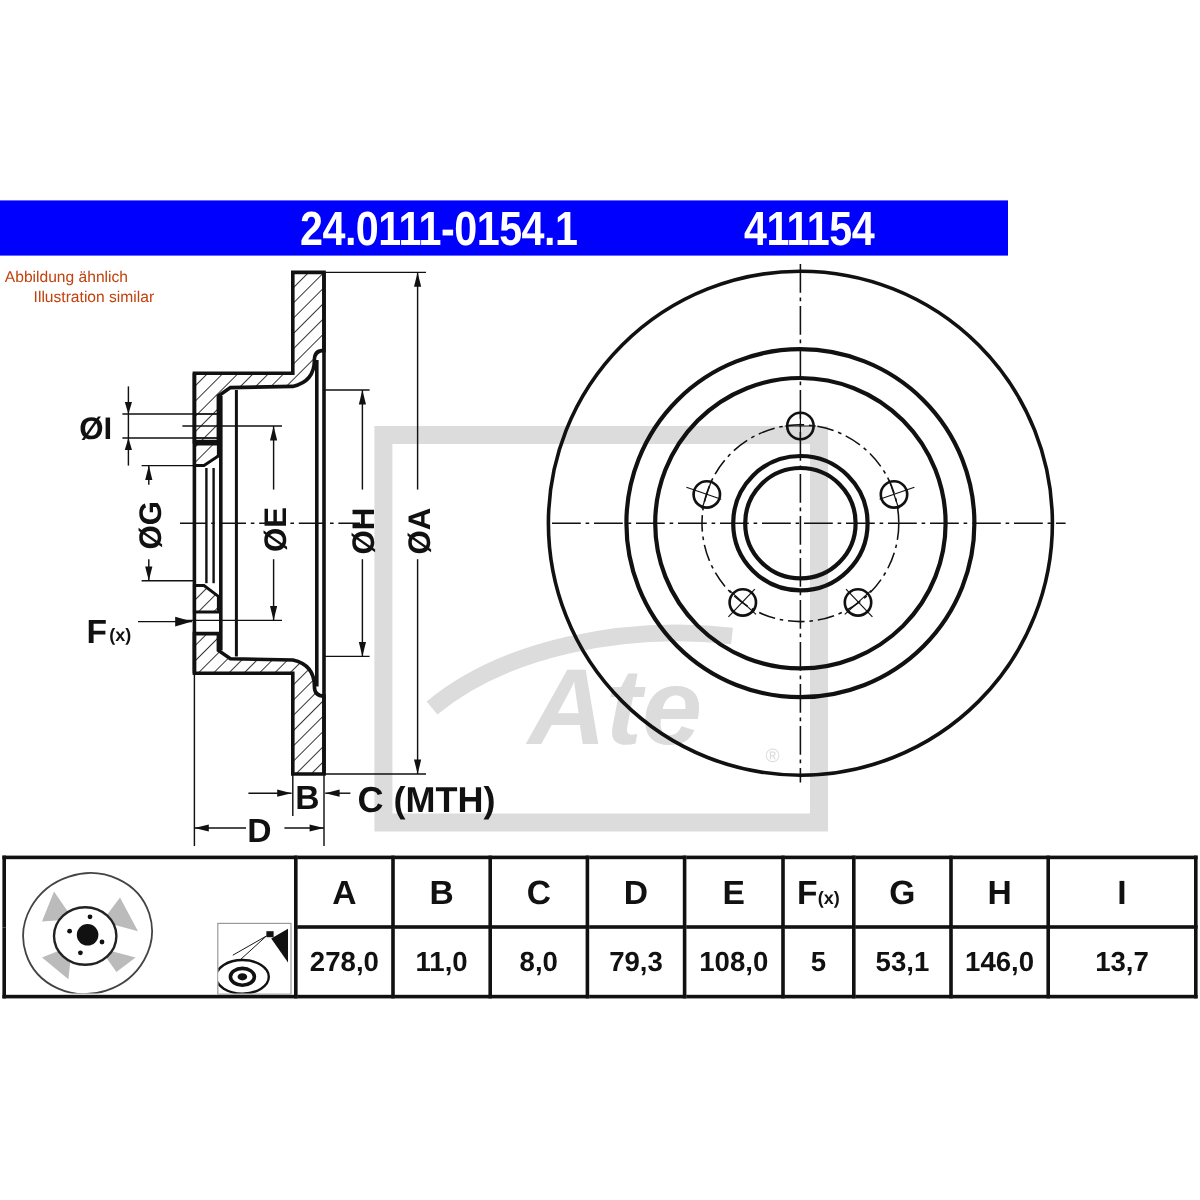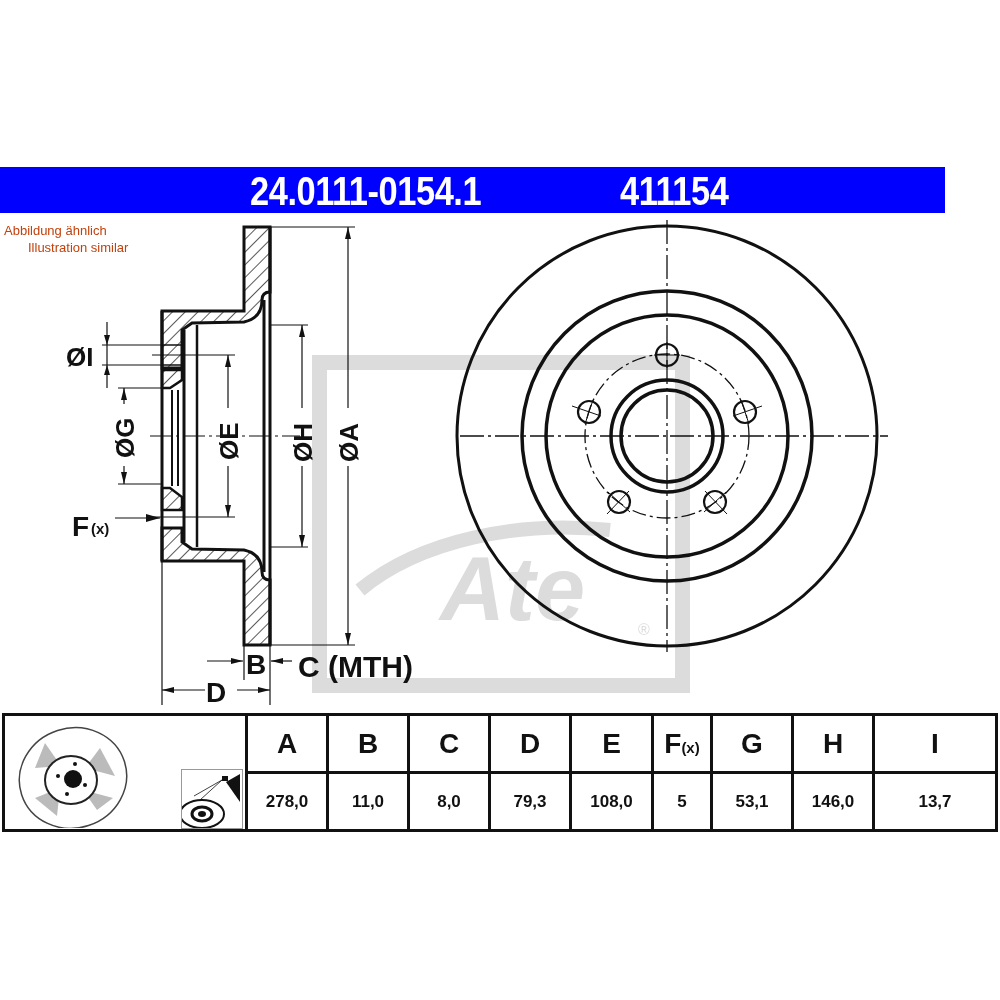--- a/index.html
+++ b/index.html
@@ -1,25 +1,25 @@
 <!DOCTYPE html>
 <html><head>
 <meta charset="utf-8">
 <style>
   html, body { margin:0; padding:0; background:#ffffff; }
   body { width:1000px; height:1000px; position:relative; overflow:hidden; font-family:"Liberation Sans", sans-serif; }
-  .banner { position:absolute; left:0; top:167px; width:945px; height:46px; background:#0000ff; }
+  .banner { position:absolute; left:0; top:167px; width:840px; height:46px; background:#0000ff; }
   .banner-text { position:absolute; top:0; height:46px; line-height:48px; color:#ffffff; font-weight:bold; font-size:40px; letter-spacing:-0.5px; transform:scaleX(0.86); transform-origin:left center; }
   .caption { position:absolute; left:4px; font-size:13px; font-weight:normal; color:#c2410c; line-height:17px; }
   svg.drawing { position:absolute; left:0; top:0; }
   .lbl { font-family:"Liberation Sans", sans-serif; font-weight:bold; fill:#111; }
   table.spec { position:absolute; left:2px; top:713px; border-collapse:collapse; border:3px solid #111; }
   table.spec td { border:3px solid #111; text-align:center; font-weight:bold; color:#111; padding:0; }
   .hdr td.h { height:55px; font-size:28px; }
-  .val td.v { height:55px; font-size:17px; }
+  .val td.v { height:55px; font-size:23px; }
   .fx { font-size:15px; }
   td.img-cell { width:240px; position:relative; }
 </style>
 </head>
 <body>
 
 <div class="banner">
   <span class="banner-text" style="left:250px;">24.0111-0154.1</span>
   <span class="banner-text" style="left:620px;">411154</span>
 </div>

